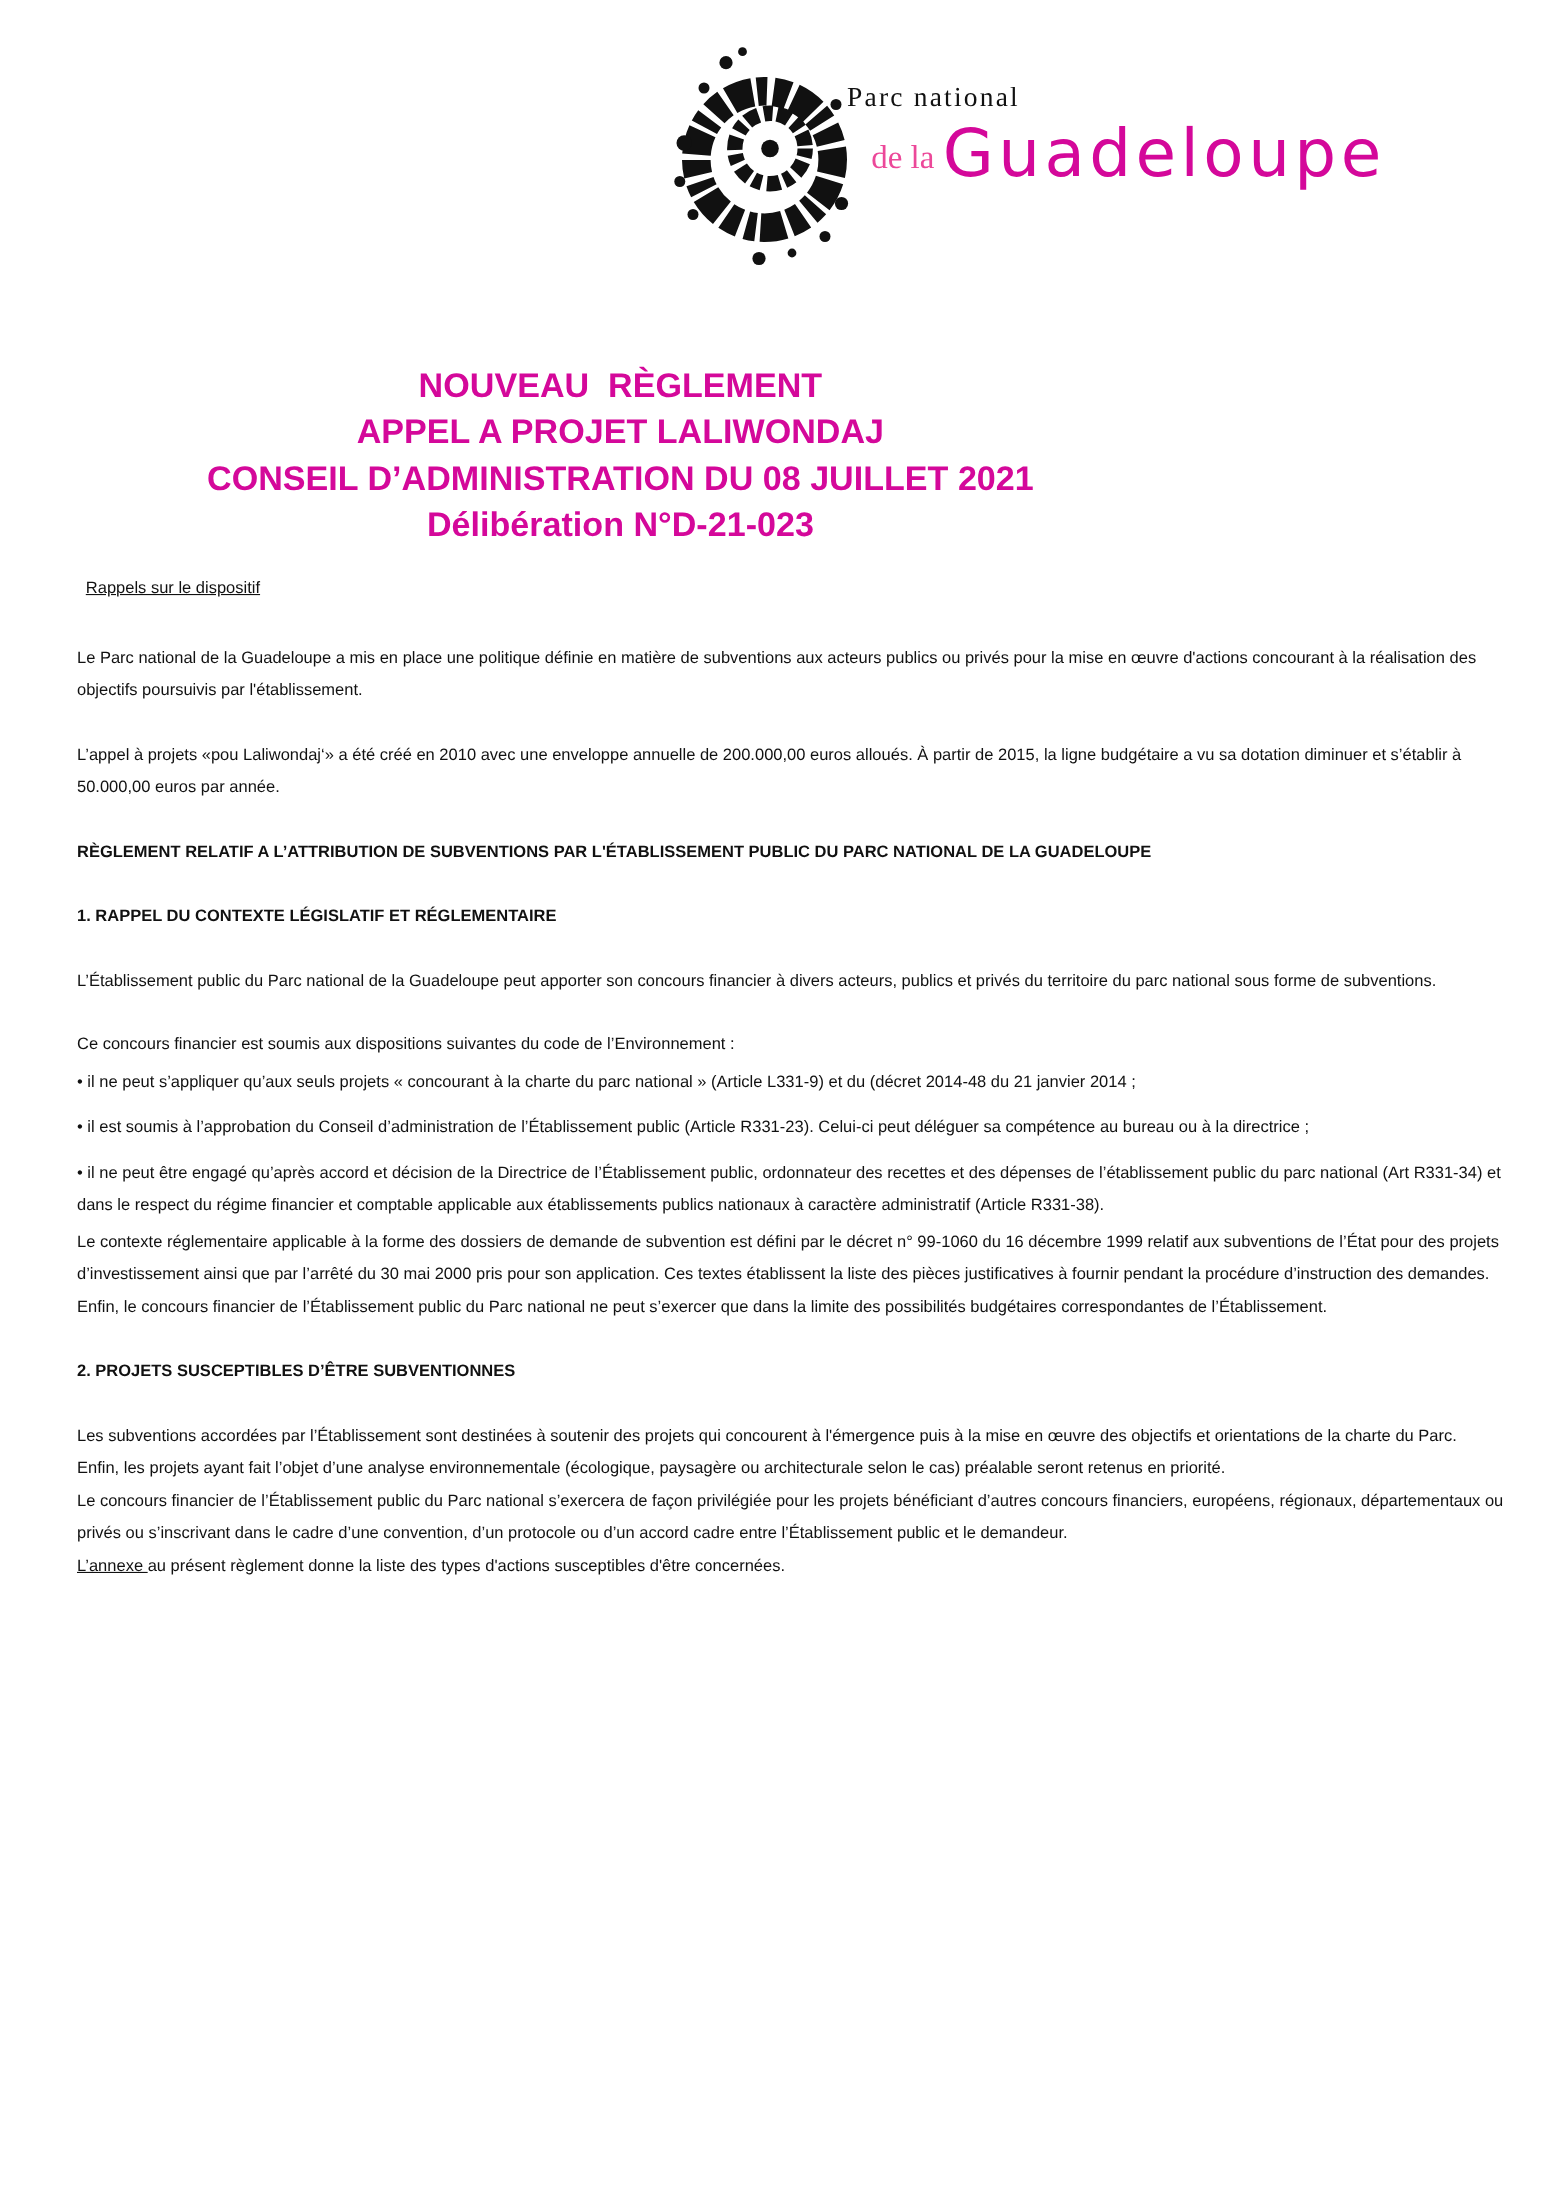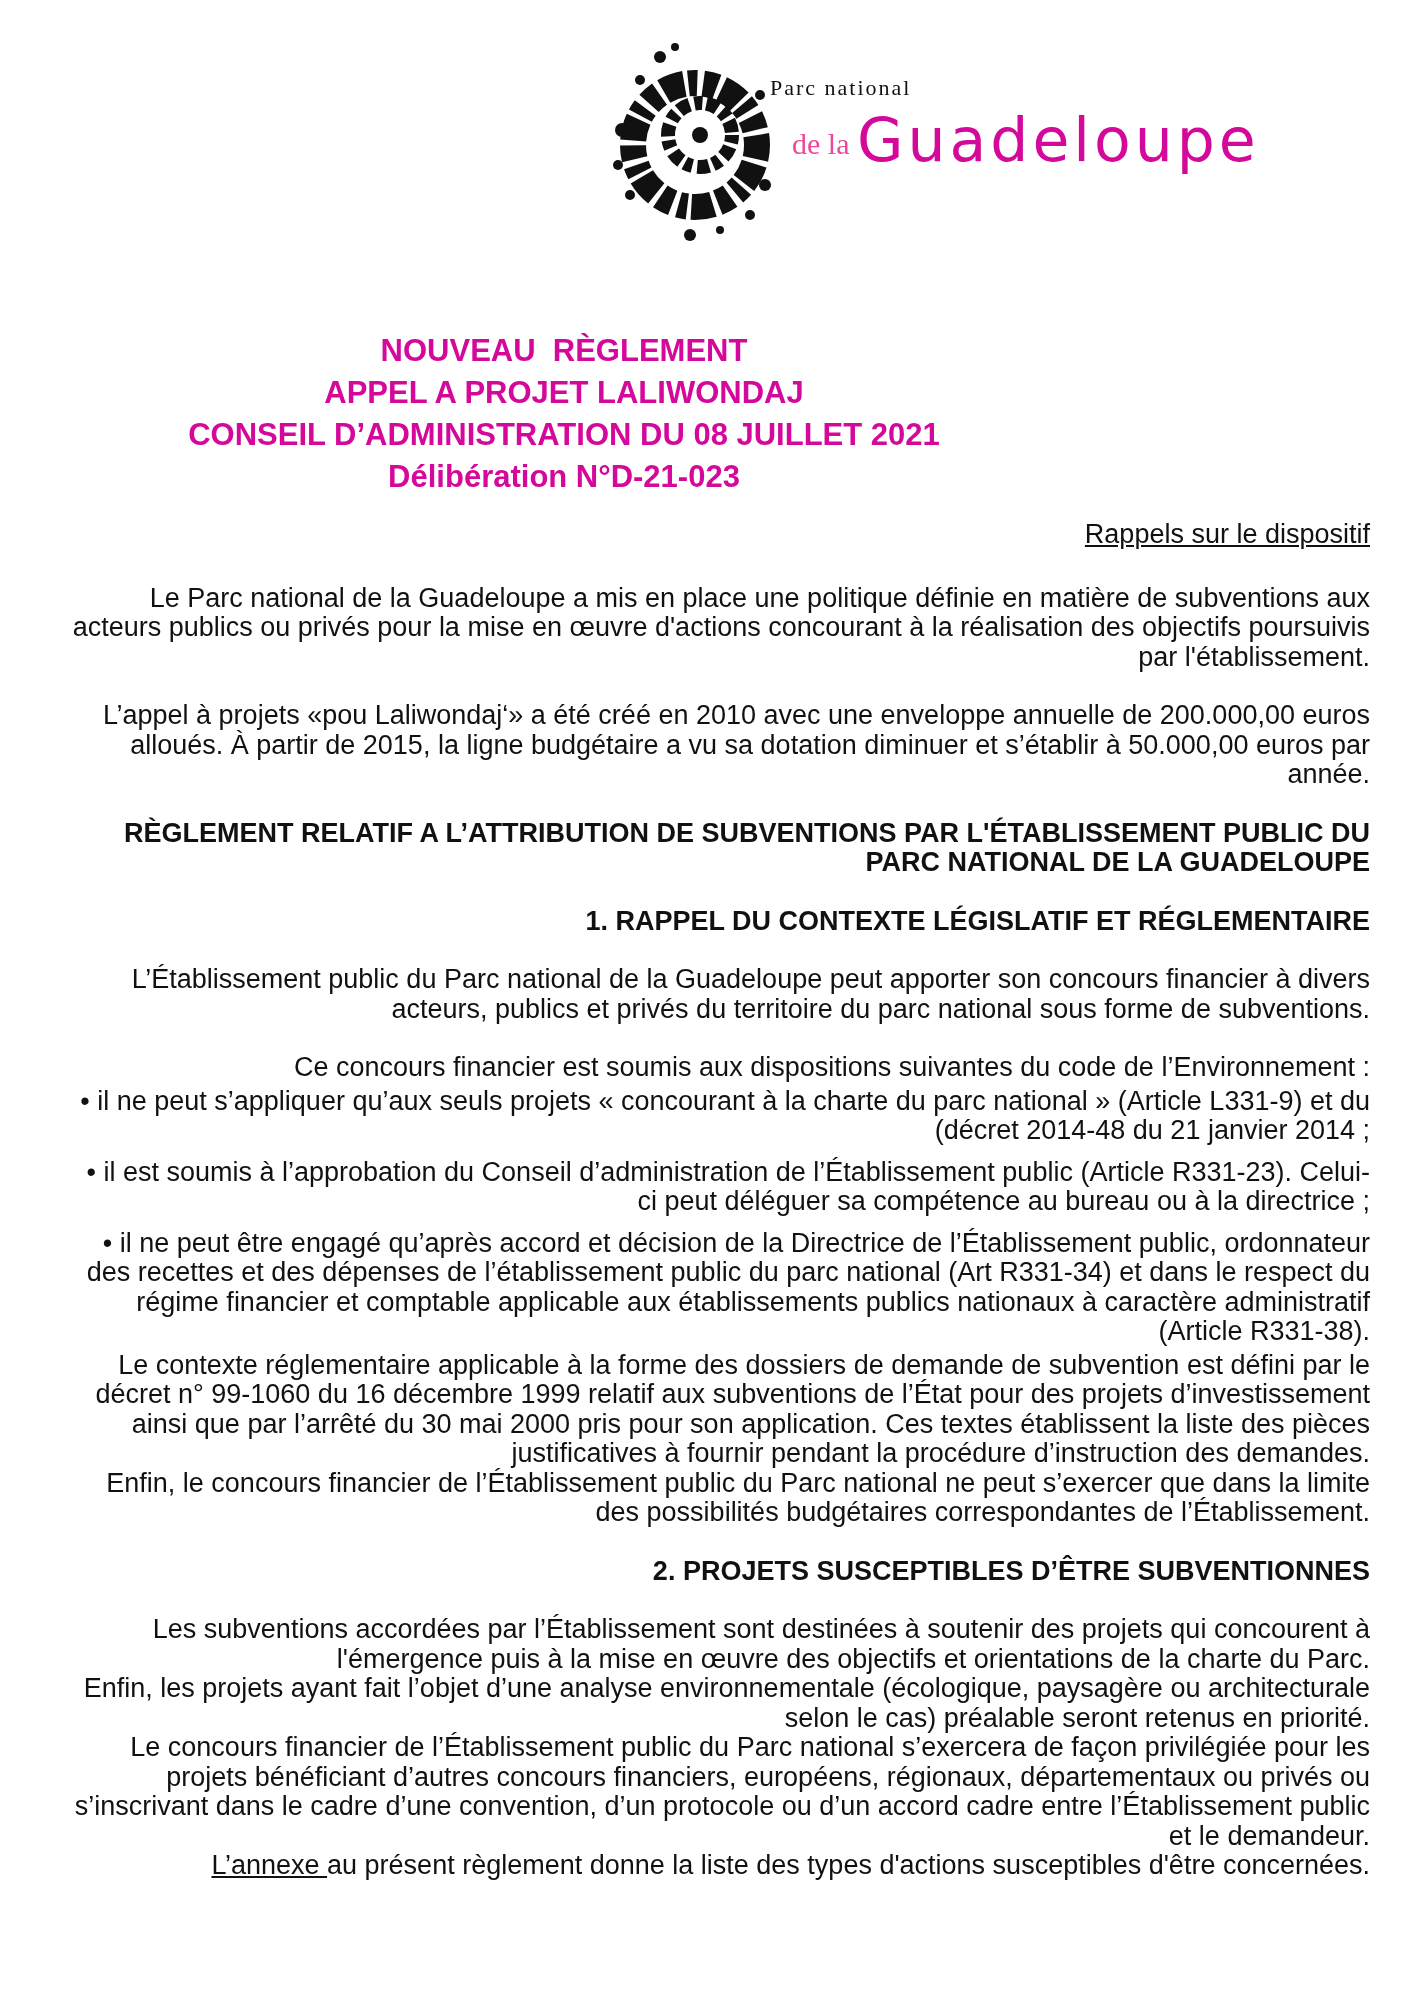--- a/index.html
+++ b/index.html
@@ -1,29 +1,29 @@
 <!DOCTYPE html>
 <html><head>
 <meta charset="utf-8">
 <style>
   html, body { margin: 0; padding: 0; background: #ffffff; }
   body { width: 1415px; height: 2000px; position: relative; overflow: hidden;
          font-family: "Liberation Sans", sans-serif; color: #111; }
   .logo { position: absolute; left: 600px; top: 35px; width: 590px; height: 210px; }
   .logo svg { position: absolute; left: 0; top: 0; }
   .logo-line1 { position: absolute; left: 170px; top: 40px; font-family: "Liberation Serif", serif;
-                font-size: 22px; letter-spacing: 2px; color: #111; }
+                font-size: 25px; letter-spacing: 2px; color: #111; }
   .logo-line2a { position: absolute; left: 192px; top: 92px; font-family: "Liberation Serif", serif;
                  font-size: 30px; color: #ec4899; }
   .logo-line2b { position: absolute; left: 257px; top: 70px; font-family: "DejaVu Sans", sans-serif;
                  font-size: 60px; letter-spacing: 4px; color: #d4089a; }
   .title { position: absolute; left: 0; top: 330px; width: 1128px; text-align: center;
            color: #d4089a; font-weight: bold; font-size: 31px; line-height: 42px; }
   .title div { white-space: pre; }
-  .content { position: absolute; left: 70px; top: 520px; width: 1300px; font-size: 27px; line-height: 29.5px; text-align: right; }
+  .content { position: absolute; left: 70px; top: 520px; width: 1300px; font-size: 15px; line-height: 29.5px; }
   .content p { margin: 0; }
   .underline { text-decoration: underline; }
   .h { font-weight: bold; }
   .gap-s { height: 12px; }
   .gap-m { height: 29px; }
 </style>
 </head>
 <body>
 
 <div class="logo">

